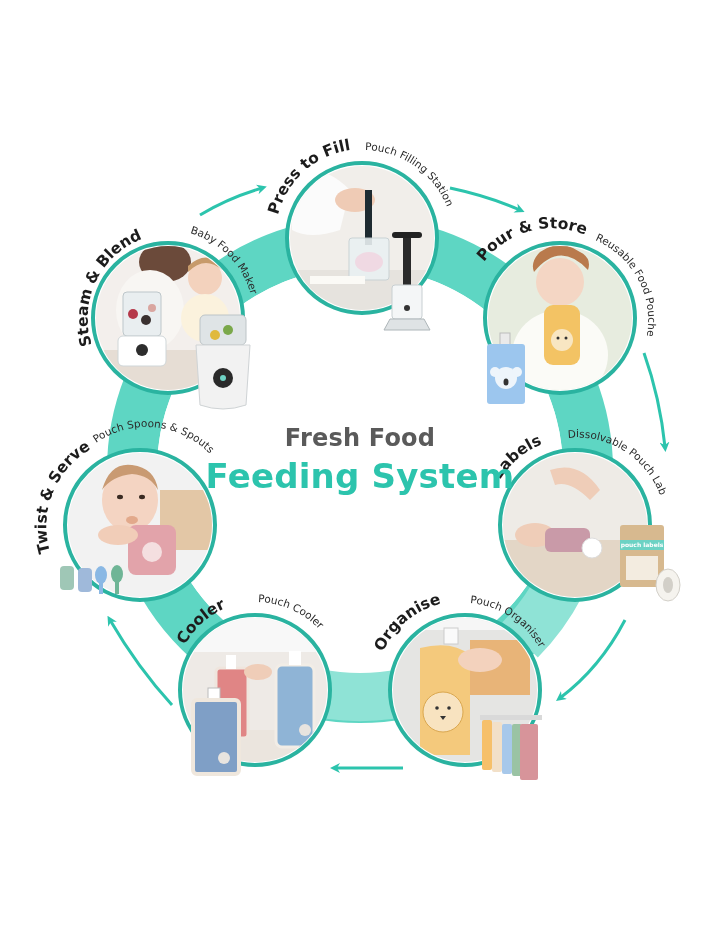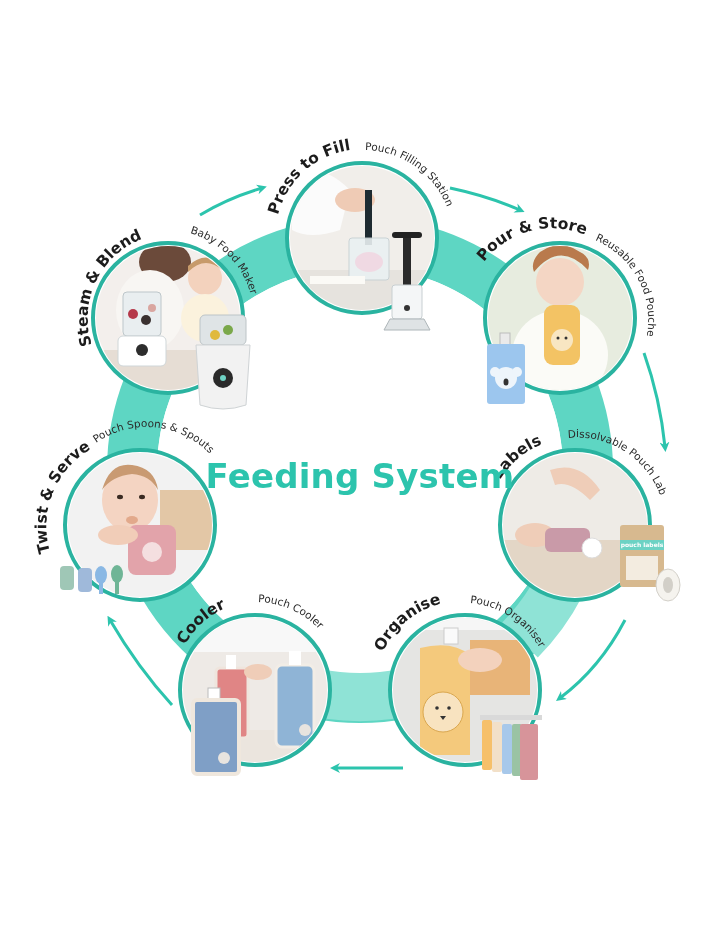--- a/index.html
+++ b/index.html
@@ -267,14 +267,15 @@
       <ellipse cx="101" cy="575" rx="6" ry="9" fill="#8ab8e4"></ellipse>
       <rect x="99" y="580" width="4" height="14" fill="#8ab8e4"></rect>
       <ellipse cx="117" cy="574" rx="6" ry="9" fill="#6fb596"></ellipse>
       <rect x="115" y="580" width="4" height="14" fill="#6fb596"></rect>
     </g>
     <text class="step-label"><textPath href="#tp-twist-label">Twist &amp; Serve</textPath></text>
     <text class="product-label"><textPath href="#tp-twist-prod">Pouch Spoons &amp; Spouts</textPath></text>
   </g>
 </svg>
 
+<div class="center-title title-line1">Fresh Food</div>
 <div class="center-title title-line2">Feeding System</div>
 </div>
 
 </body></html>

